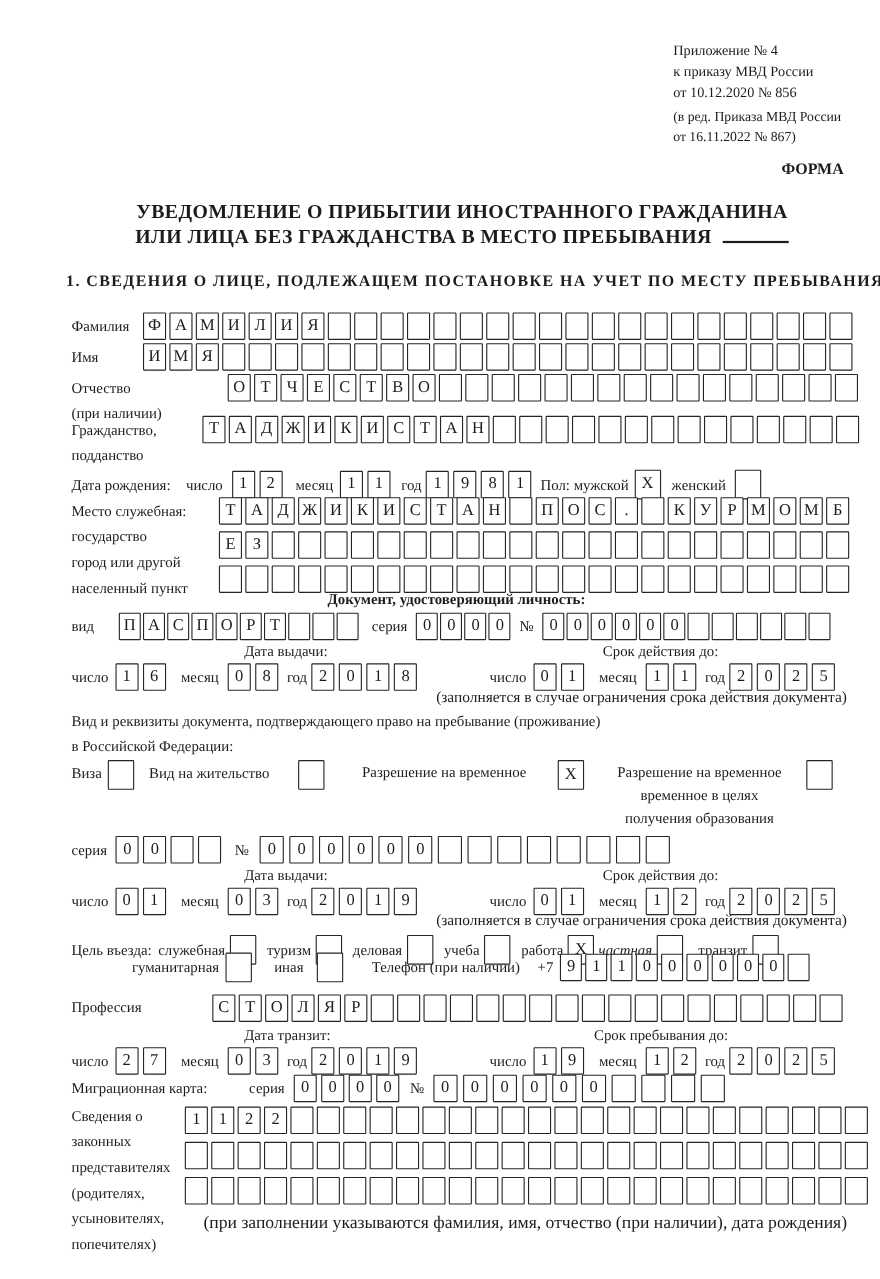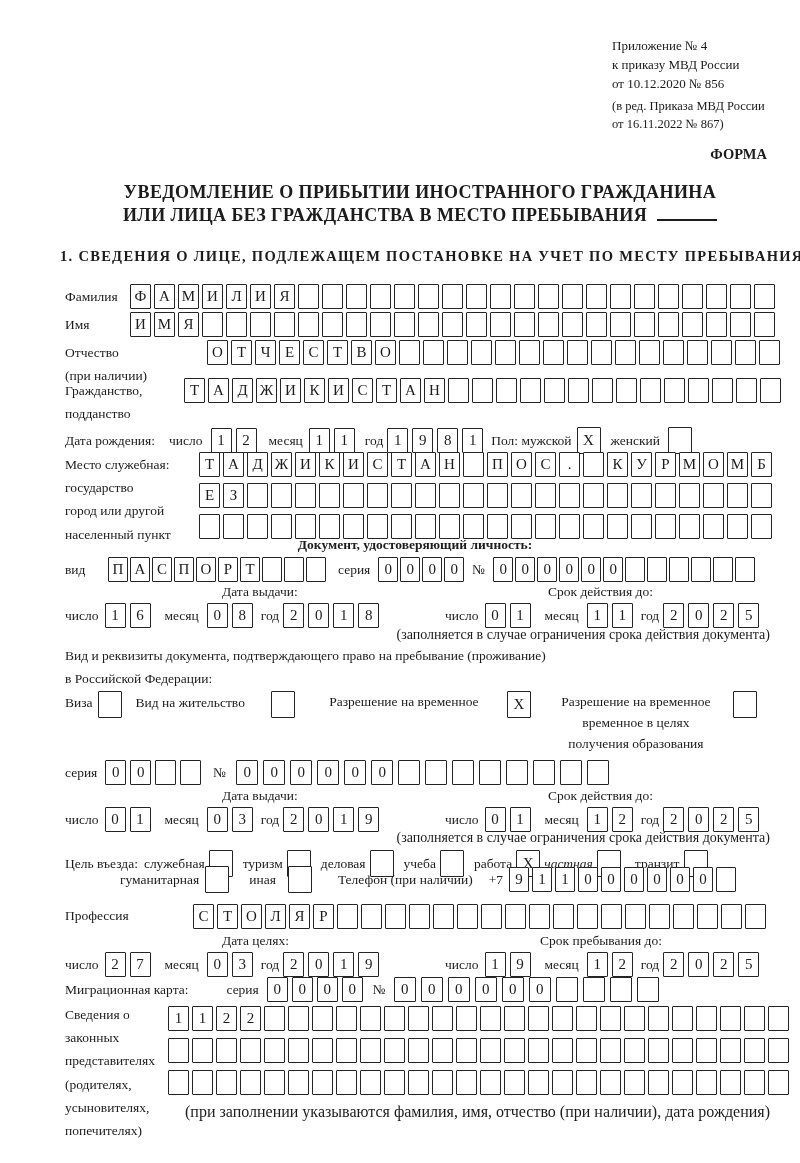--- a/index.html
+++ b/index.html
@@ -533,21 +533,21 @@
       <span class="cell"></span>
       <span class="cell"></span>
       <span class="cell"></span>
       <span class="cell"></span>
       <span class="cell"></span>
       <span class="cell"></span>
       <span class="cell"></span>
       <span class="cell"></span>
     </div>
 
-  <div class="abs lbl" style="left:222px;top:933px;">Дата целях:</div>
+  <div class="abs lbl" style="left:222px;top:933px;">Дата транзит:</div>
   <div class="abs lbl" style="left:540px;top:933px;">Срок пребывания до:</div>
 
   <div class="abs dg" style="left:65px;top:952px;">
     <span class="lbl" style="margin-right:6px;">число</span>
     <span class="cells g4" style="margin-right:14px;">
         <span class="cell">2</span>
         <span class="cell">7</span>
       </span>
     <span class="lbl" style="margin-right:8px;">месяц</span>
     <span class="cells g4" style="margin-right:8px;">

